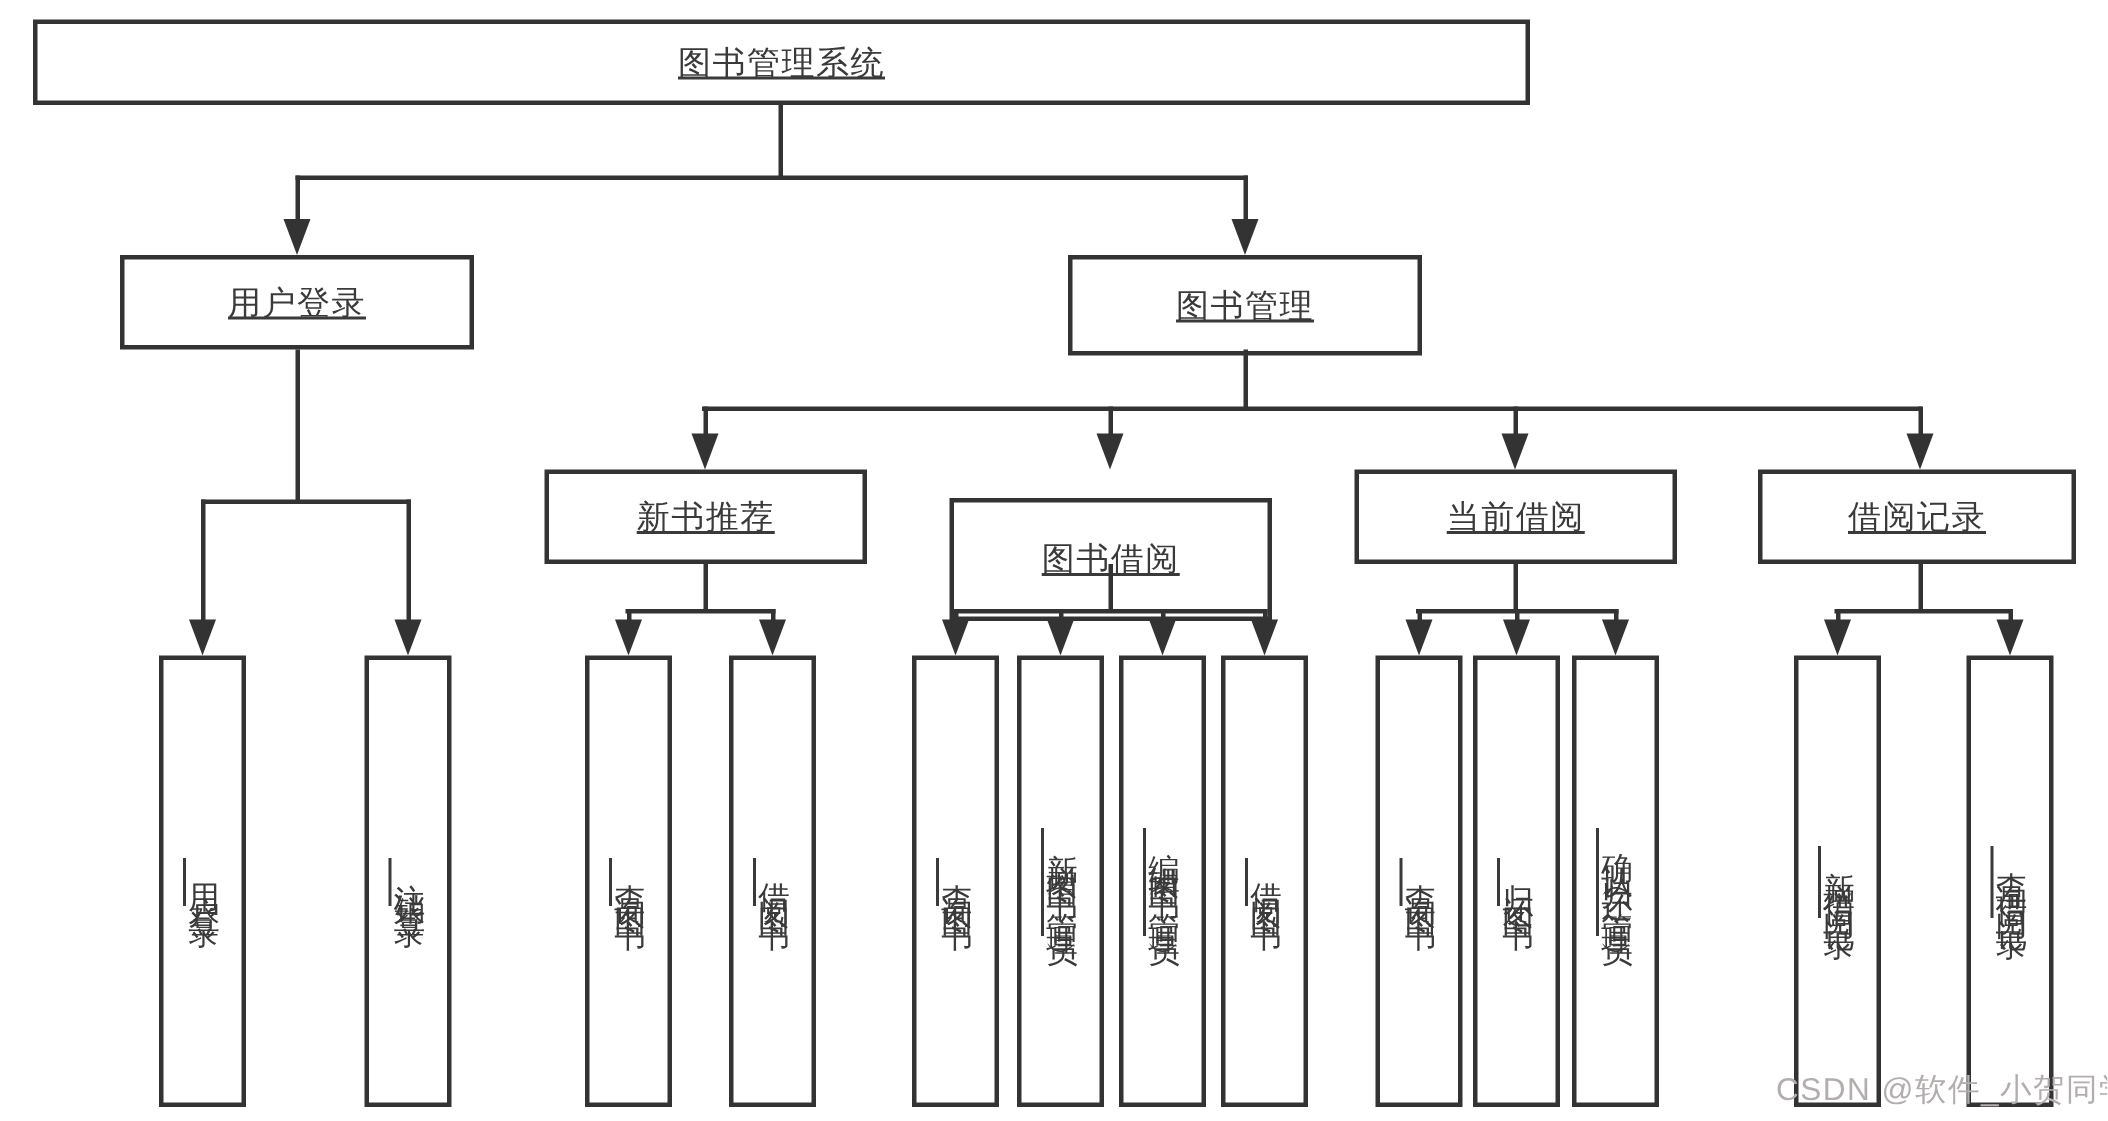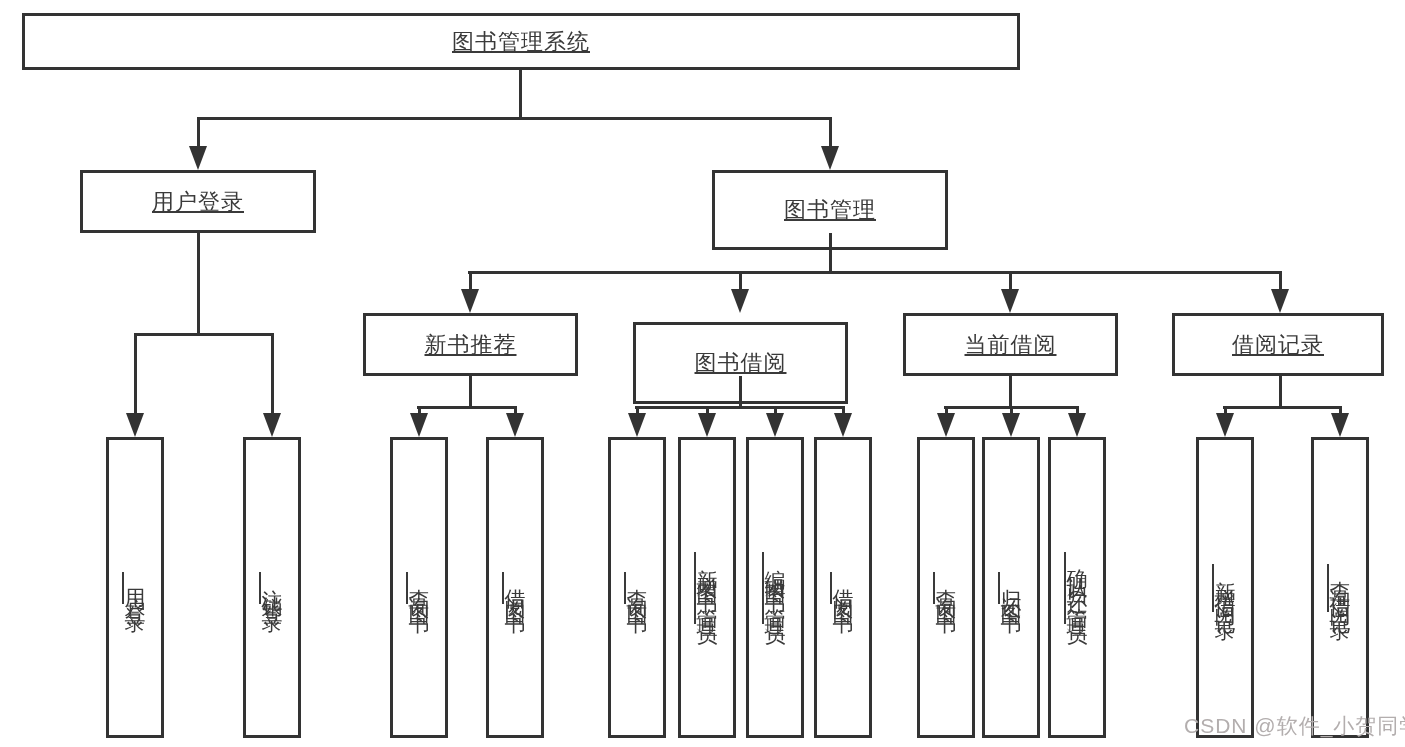--- a/index.html
+++ b/index.html
@@ -38,28 +38,28 @@
 
 <div id="canvas">
 
   <div class="node" style="left:22px; top:13px; width:998px; height:57px;">
     <span class="hlabel">图书管理系统</span>
   </div>
 
   <div class="node" style="left:80px; top:170px; width:236px; height:63px;">
     <span class="hlabel">用户登录</span>
   </div>
-  <div class="node" style="left:712px; top:170px; width:236px; height:80px;">
+  <div class="node" style="left:712px; top:170px; width:236px; height:67px;">
     <span class="hlabel">图书管理</span>
   </div>
 
   <div class="node" style="left:363px; top:313px; width:215px; height:63px;">
     <span class="hlabel">新书推荐</span>
   </div>
-  <div class="node" style="left:633px; top:322px; width:215px; height:82px;">
+  <div class="node" style="left:633px; top:332px; width:215px; height:82px;">
     <span class="hlabel">图书借阅</span>
   </div>
   <div class="node" style="left:903px; top:313px; width:215px; height:63px;">
     <span class="hlabel">当前借阅</span>
   </div>
   <div class="node" style="left:1172px; top:313px; width:212px; height:63px;">
     <span class="hlabel">借阅记录</span>
   </div>
 
   <div class="node" style="left:106px; top:437px; width:58px; height:301px;">

